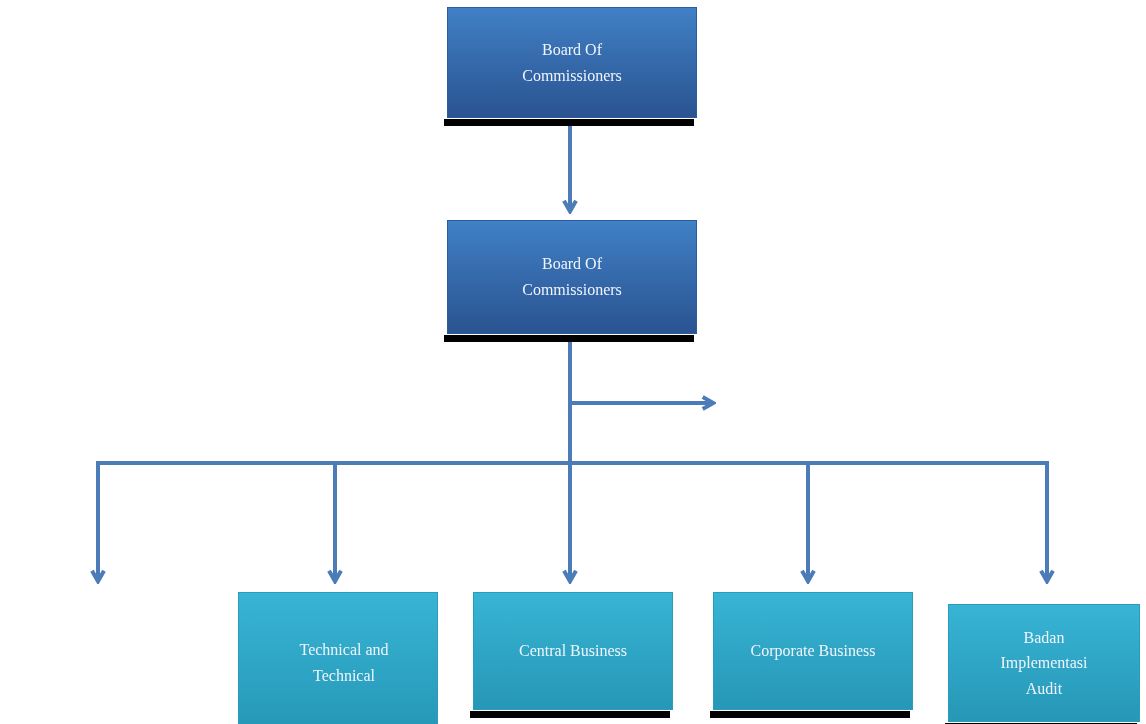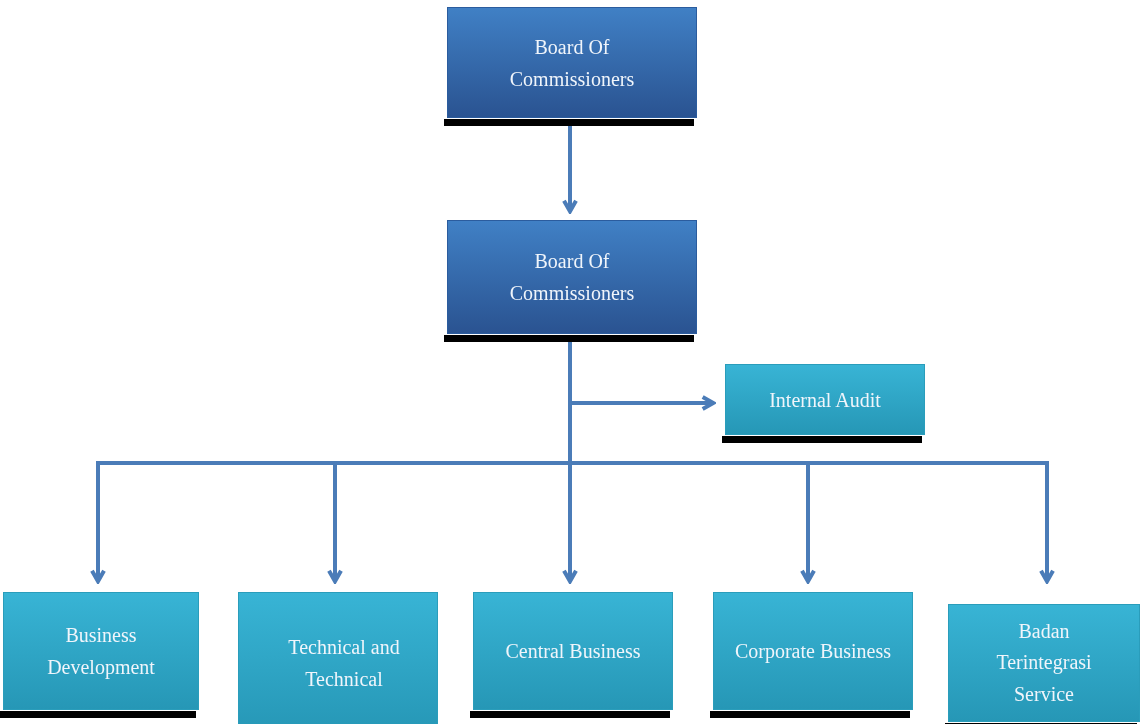--- a/index.html
+++ b/index.html
@@ -29,21 +29,21 @@
     width: 1146px; height: 724px;
     pointer-events: none;
   }
   .node {
     position: absolute;
     display: flex;
     align-items: center;
     justify-content: center;
     text-align: center;
     color: var(--text);
-    font-size: 20px;
+    font-size: 16px;
     line-height: 1.6;
     z-index: 2;
   }
   .node.blue {
     background: linear-gradient(180deg, var(--box-blue-top) 0%, var(--box-blue-bottom) 100%);
     border: 1.5px solid var(--box-blue-border);
   }
   .node.teal {
     background: linear-gradient(180deg, var(--box-teal-top) 0%, var(--box-teal-bottom) 100%);
     border: 1.5px solid var(--box-teal-border);
@@ -95,32 +95,21 @@
       </div>
   </div>
 
   <div class="node blue" style="left:447px; top:220px; width:250px; height:114px;">
     <div class="label">
         <div>Board Of</div>
         <div>Commissioners</div>
       </div>
   </div>
 
-  <div class="node teal" style="left:725px; top:364px; width:200px; height:71px;">
-    <div class="label">
-        <div>Internal Audit</div>
-      </div>
-  </div>
 
-  <div class="node teal" style="left:3px; top:592px; width:196px; height:118px;">
-    <div class="label">
-        <div>Business</div>
-        <div>Development</div>
-      </div>
-  </div>
 
   <div class="node teal" style="left:238px; top:592px; width:200px; height:142px;padding-left:12px;">
     <div class="label">
         <div>Technical and</div>
         <div>Technical</div>
       </div>
   </div>
 
   <div class="node teal" style="left:473px; top:592px; width:200px; height:118px;">
     <div class="label">
@@ -130,18 +119,18 @@
 
   <div class="node teal" style="left:713px; top:592px; width:200px; height:118px;">
     <div class="label">
         <div>Corporate Business</div>
       </div>
   </div>
 
   <div class="node teal" style="left:948px; top:592px; width:192px; height:118px; line-height:1.58;margin-top:12px;">
     <div class="label">
         <div>Badan</div>
-        <div>Terintegrasi</div>
-        <div>Service</div>
+        <div>Implementasi</div>
+        <div>Audit</div>
       </div>
   </div>
 
 </div>
 
 </body></html>

